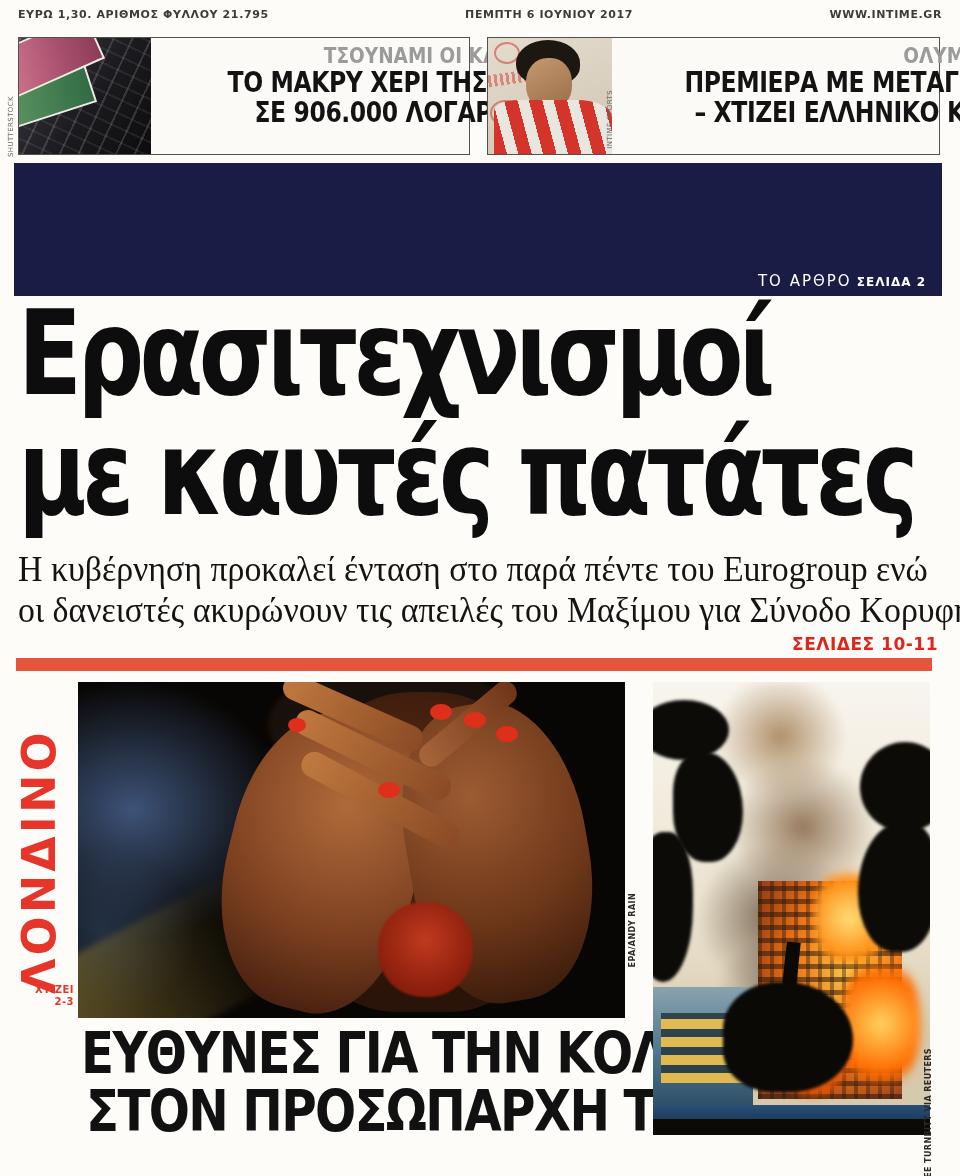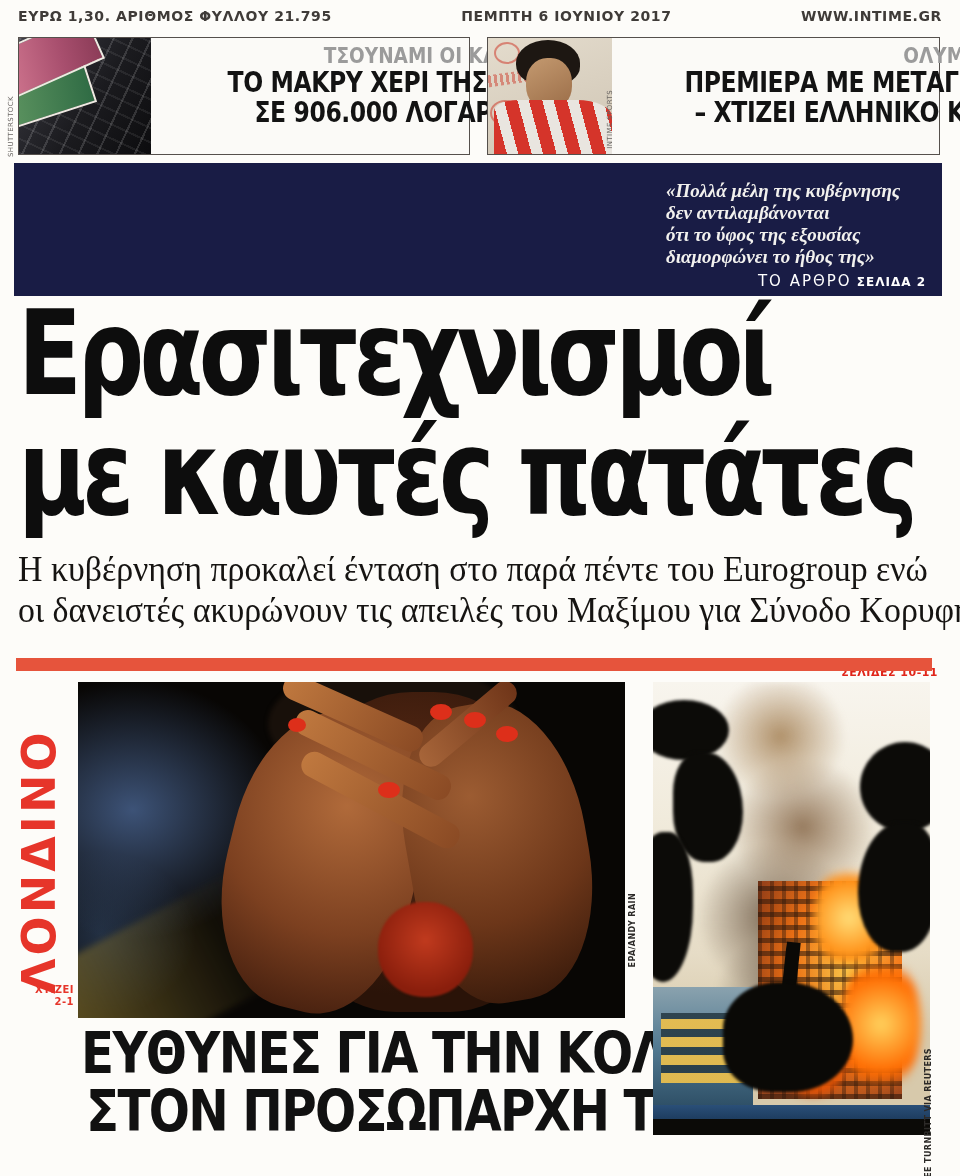--- a/index.html
+++ b/index.html
@@ -7,21 +7,21 @@
   body { font-family:"DejaVu Sans", sans-serif; }
   .page {
     position:relative; width:960px; height:1176px; margin:0 auto;
     background:#fdfcf9; overflow:hidden;
   }
 
   
   .topbar {
     position:absolute; top:8px; left:18px; right:18px;
     display:flex; justify-content:space-between;
-    font-size:14px; font-weight:bold; letter-spacing:.6px; color:#3f3b38;
+    font-size:11px; font-weight:bold; letter-spacing:.6px; color:#3f3b38;
   }
 
   
   .teaser {
     position:absolute; top:37px; height:118px;
     background:#fbfaf7; border:1px solid #55504c;
     display:flex;
   }
   .teaser-1 { left:18px;  width:452px; }
   .teaser-2 { left:487px; width:453px; }
@@ -108,22 +108,22 @@
     letter-spacing:-6px;
   }
   .deck { position:absolute; top:549px; left:18px; color:#161412;
     font-family:"Liberation Serif", serif; }
   .deck .dl { display:block; height:41px; }
   .deck .dl > span {
     display:inline-block; white-space:nowrap; transform-origin:left top;
     transform:scaleX(.94); font-size:36px; line-height:40px;
   }
   .lead-pageref {
-    position:absolute; top:666px; right:22px;
-    color:#e0251a; font-weight:bold; font-size:11px; letter-spacing:.5px;
+    position:absolute; top:634px; right:22px;
+    color:#e0251a; font-weight:bold; font-size:17px; letter-spacing:.5px;
   }
 
   
   .redbar { position:absolute; top:658px; left:16px; width:916px; height:13px; background:#e6543c; }
 
   
   .london-label {
     position:absolute; left:12px; top:678px; height:316px;
     writing-mode:vertical-rl; transform:rotate(180deg);
     color:#e6352a; font-weight:bold; font-size:46px; letter-spacing:3px; white-space:nowrap;
@@ -267,26 +267,20 @@
     <span class="vcred" style="left:118px; top:52px;">INTIME SPORTS</span>
     <div class="teaser-text">
       <div class="kicker"><span>ΟΛΥΜΠΙΑΚΟΣ</span></div>
       <div class="t-head"><span>ΠΡΕΜΙΕΡΑ ΜΕ ΜΕΤΑΓΡΑΦΕΣ</span></div>
       <div class="t-head"><span>– ΧΤΙΖΕΙ ΕΛΛΗΝΙΚΟ ΚΟΡΜΟ</span></div>
       <div class="t-pageref">ΣΕΛΙΔΑ 17</div>
     </div>
   </div>
 
   <div class="masthead">
-    <div class="mast-quote">
-      <div>«Πολλά μέλη της κυβέρνησης</div>
-      <div>δεν αντιλαμβάνονται</div>
-      <div>ότι το ύφος της εξουσίας</div>
-      <div>διαμορφώνει το ήθος της»</div>
-    </div>
     <div class="mast-article">
       <span class="lab">ΤΟ ΑΡΘΡΟ</span>
       <span class="pg">ΣΕΛΙΔΑ 2</span>
     </div>
   </div>
 
   <div class="lead-headline">
     <div class="hl"><span>Ερασιτεχνισμοί</span></div>
     <div class="hl"><span>με καυτές πατάτες</span></div>
   </div>
@@ -295,21 +289,21 @@
     <div class="dl"><span>Η κυβέρνηση προκαλεί ένταση στο παρά πέντε του Eurogroup ενώ</span></div>
     <div class="dl"><span>οι δανειστές ακυρώνουν τις απειλές του Μαξίμου για Σύνοδο Κορυφής</span></div>
   </div>
   <div class="lead-pageref">ΣΕΛΙΔΕΣ 10-11</div>
 
   <div class="redbar"></div>
 
   <div class="london-label">ΛΟΝΔΙΝΟ</div>
   <div class="pages-23">
     <div>ΧΤΙΖΕΙ</div>
-    <div>2-1</div>
+    <div>2-3</div>
   </div>
 
   <div class="photo-left">
     <div class="pl-blue"></div>
     <div class="pl-gold"></div>
     <div class="pl-hair"></div>
     <div class="pl-head"></div>
     <div class="pl-hand-l"></div>
     <div class="pl-hand-r"></div>
     <div class="pl-finger pl-f1"></div>

